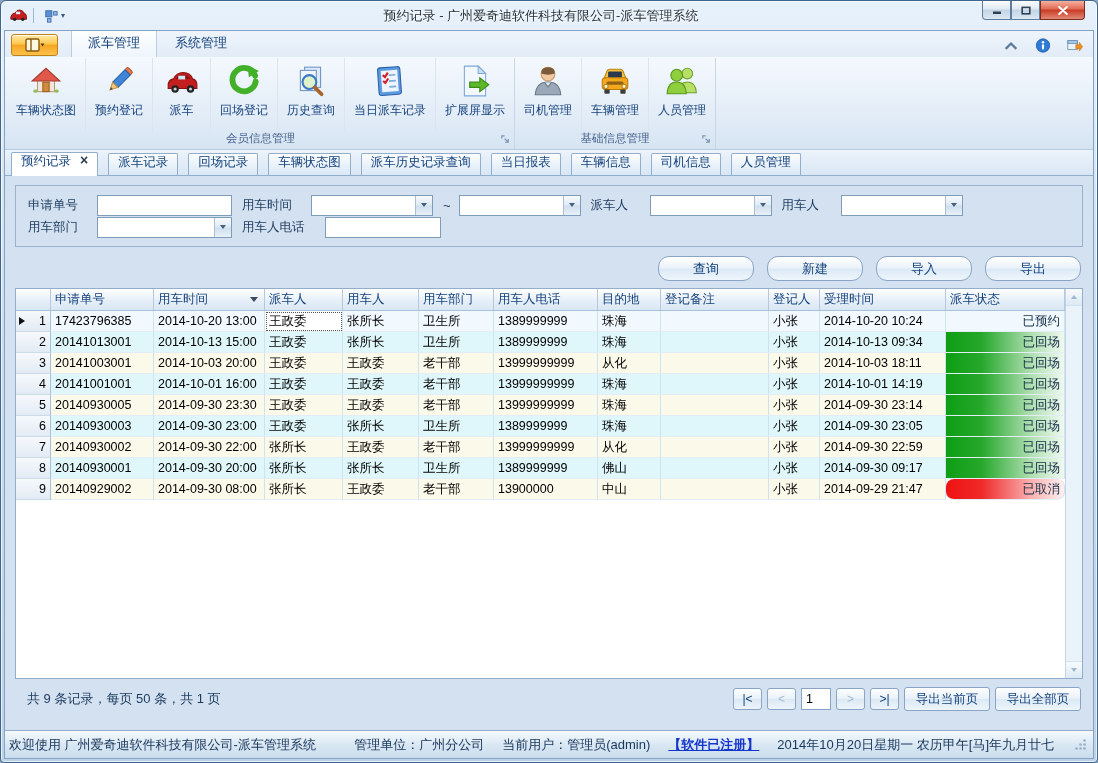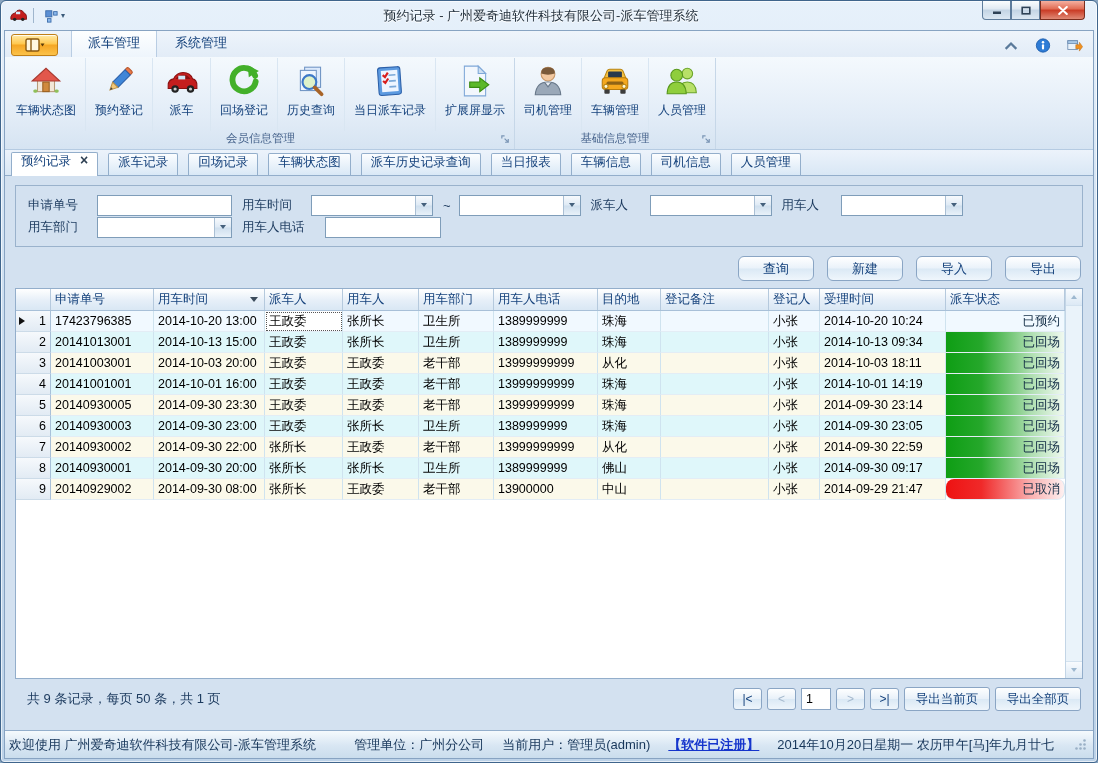--- a/index.html
+++ b/index.html
@@ -71,21 +71,21 @@
   .flabel{font-size:12.5px;color:#1c3a5e;margin-right:7px;white-space:nowrap;}
   .tinput{height:21px;border:1px solid #7f9db9;padding:0 3px;font-size:12.5px;font-family:inherit;background:#fff;}
   .combo{height:21px;border:1px solid #7f9db9;background:#fff;display:flex;}
   .combo .cinput{flex:1;min-width:0;border:none;outline:none;font-size:12.5px;padding:0 3px;font-family:inherit;}
   .combo-btn{width:17px;flex:none;background:linear-gradient(#f7fafd,#dfeaf5 48%,#cfdfee 52%,#e8f1f9);border-left:1px solid #aabfd4;
     display:flex;align-items:center;justify-content:center;}
   .tri-down{width:0;height:0;border-left:3.5px solid transparent;border-right:3.5px solid transparent;border-top:4.5px solid #44607c;}
   .tilde{margin-right:8px;color:#1c3a5e;font-size:13px;}
 
   .actions{display:flex;justify-content:flex-end;gap:13px;margin:9px 2px 7px 0;flex:none;}
-  .act-btn{width:76px;height:25px;border:1px solid #8aa5c4;border-radius:6px;font-size:13px;color:#15427c;font-family:inherit;
+  .act-btn{width:96px;height:25px;border:1px solid #8aa5c4;border-radius:11px;font-size:13px;color:#15427c;font-family:inherit;
     background:linear-gradient(#ffffff,#eaf2fa 48%,#dbe9f5 52%,#eff6fc);}
 
   
   .grid-wrap{flex:1;min-height:0;border:1px solid #93aecb;background:#fff;display:flex;}
   .grid{flex:1;min-width:0;display:flex;flex-direction:column;}
   .grid-header{height:22px;display:flex;flex:none;border-bottom:1px solid #a8c0d8;background:linear-gradient(#ffffff,#e6eff8 55%,#d9e7f4);}
   .hcell{flex:none;border-right:1px solid #b5c9dd;display:flex;align-items:center;padding:0 4px;font-size:12.5px;color:#15427c;white-space:nowrap;overflow:hidden;}
   .hcell.fill{flex:1;}
   .hfilter{width:0;height:0;border-left:4px solid transparent;border-right:4px solid transparent;border-top:5px solid #3c4c5c;margin-left:auto;margin-right:2px;}
   .grid-body{flex:1;overflow:hidden;}

